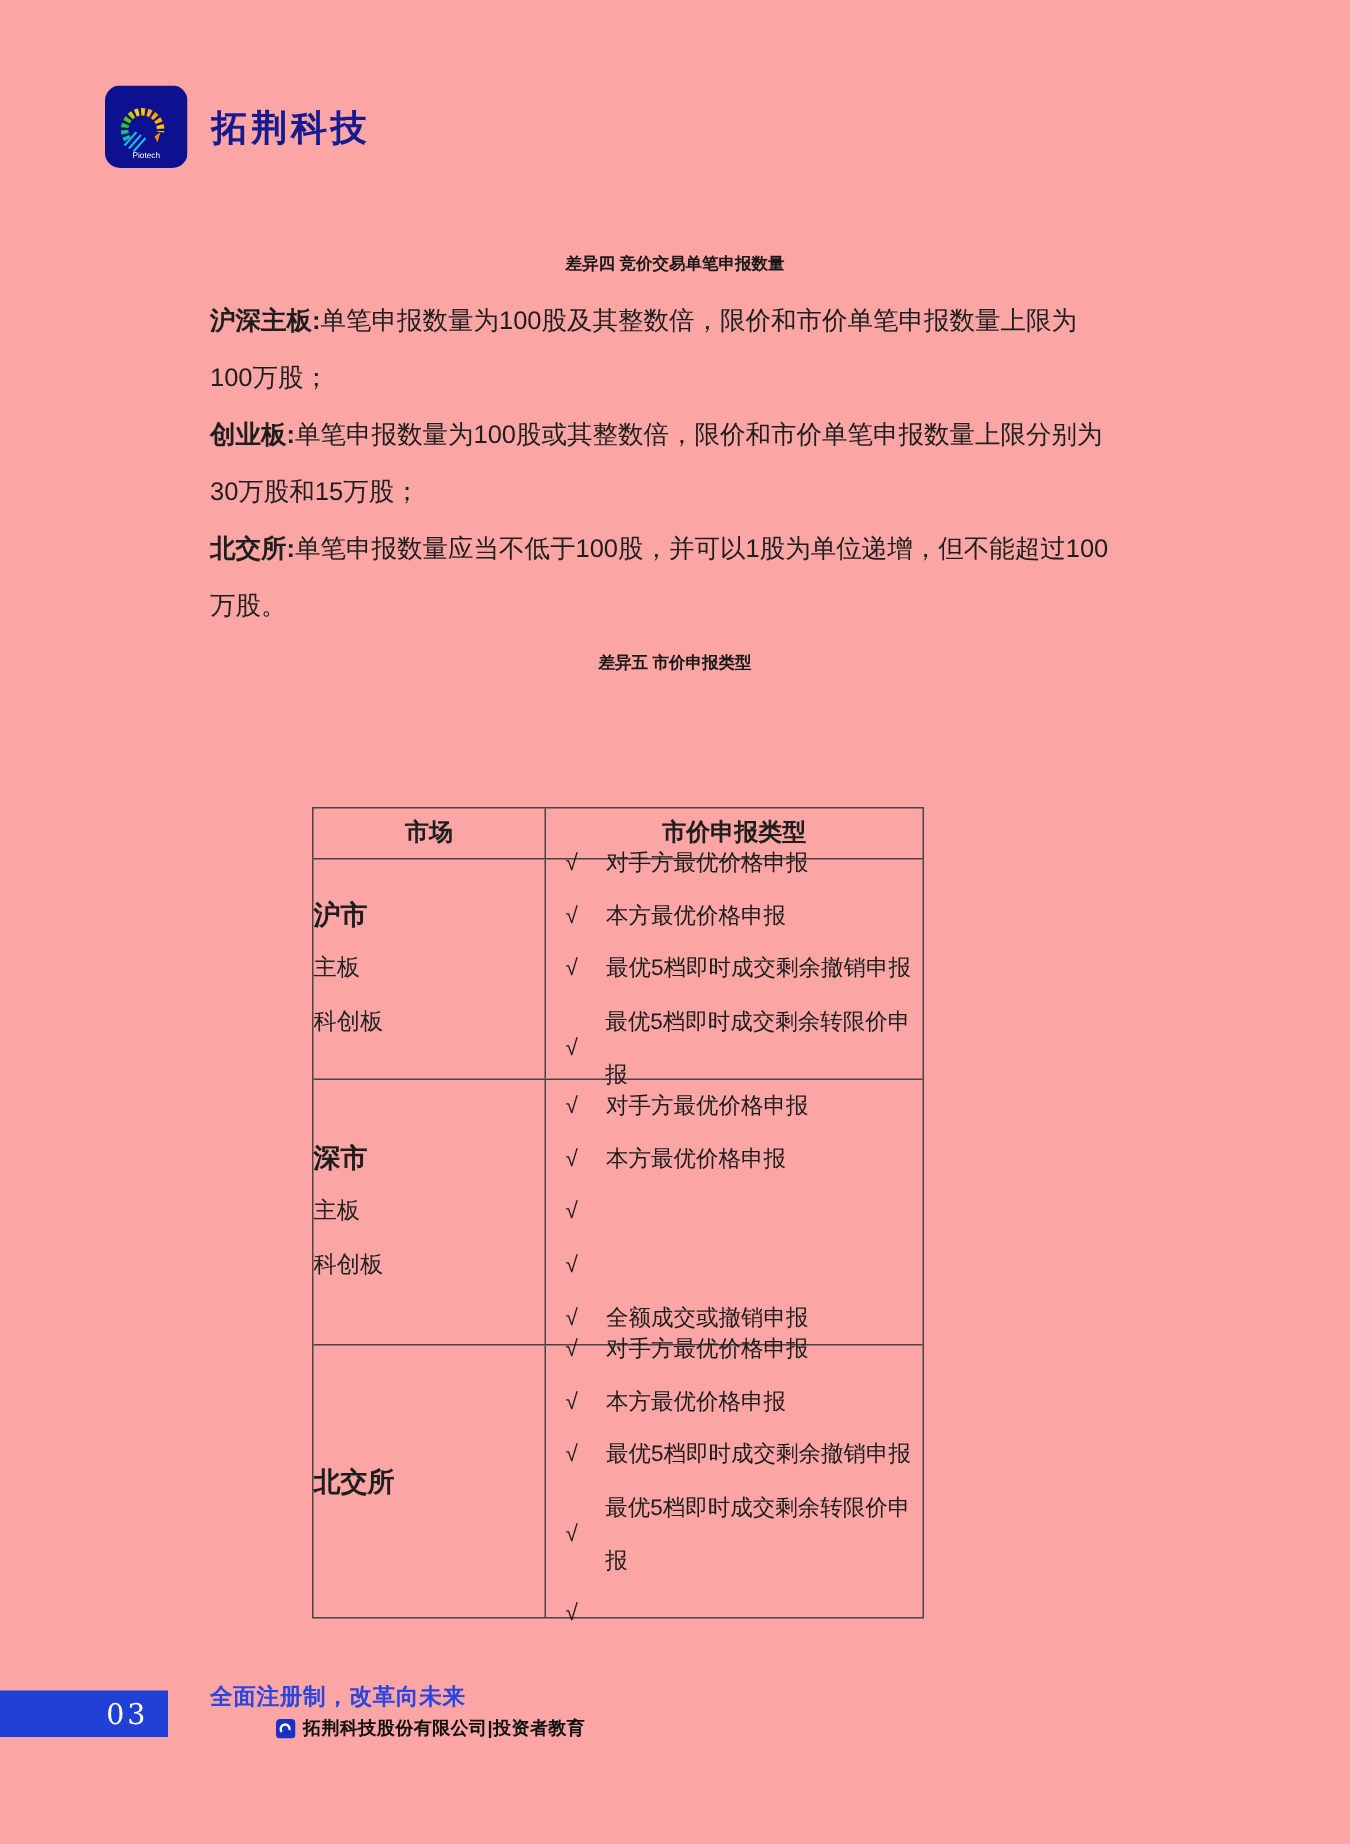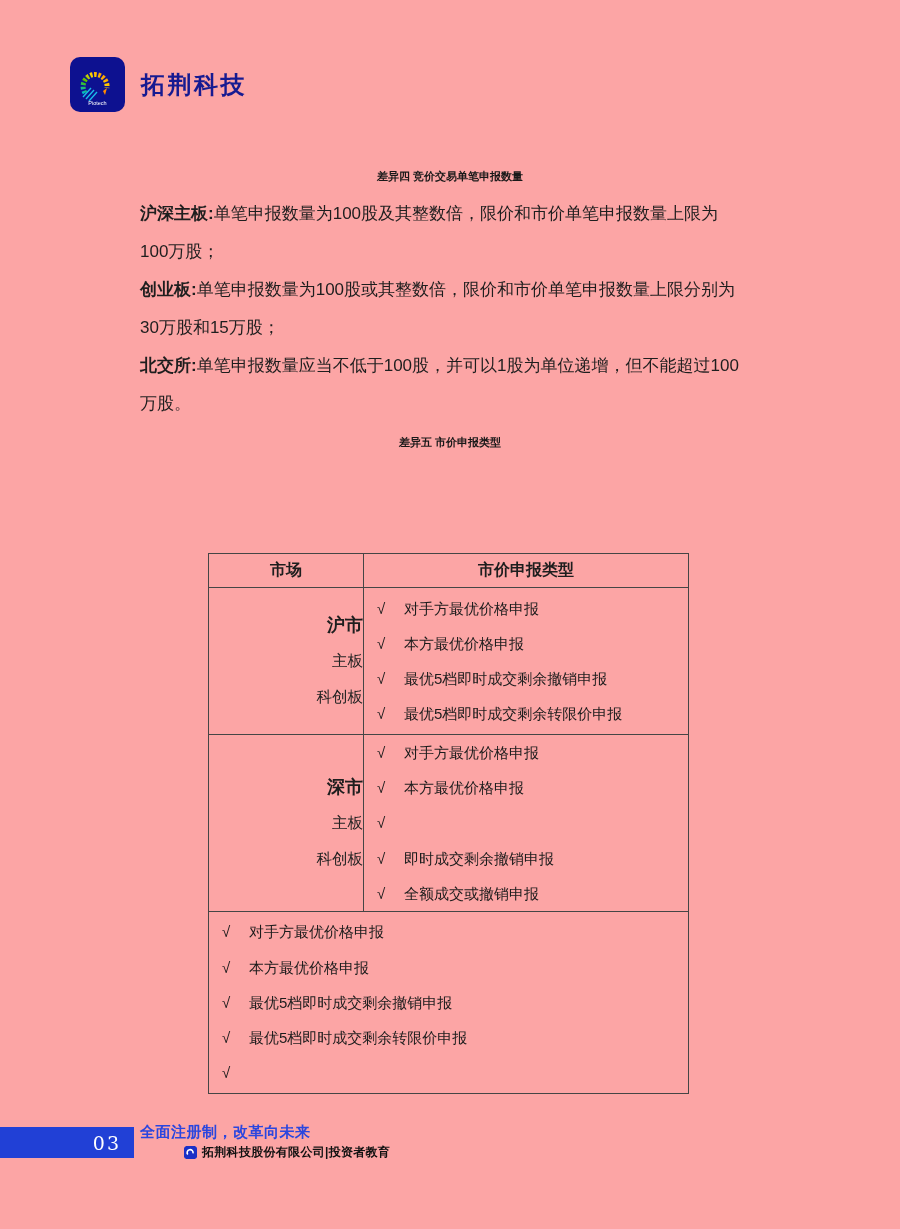--- a/index.html
+++ b/index.html
@@ -23,39 +23,39 @@
   .sec-title {
     font-size:11px; font-weight:700; text-align:center;
     line-height:38px; color:#181818;
   }
   .paras { margin-left:140px; width:605px; font-size:17px; line-height:38px; font-weight:500; }
   .paras p { margin:0; text-align:left; }
   .plabel { font-weight:800; }
 
   
   .tbl {
-    position:absolute; left:208px; top:553px; width:481px;
+    position:absolute; left:208px; top:538px; width:408px;
     border:1.5px solid #454545; background:transparent;
   }
   .tr { display:flex; border-bottom:1.5px solid #454545; }
   .tr:last-child { border-bottom:none; }
   .td { position:relative; }
-  .c1 { width:155px; border-right:1.5px solid #454545; display:flex; flex-direction:column; justify-content:center; align-items:flex-end; }
+  .c1 { width:155px; border-right:1.5px solid #454545; display:flex; flex-direction:column; justify-content:center; align-items:flex-start; }
   .c2 { flex:1; display:flex; flex-direction:column; justify-content:center; }
   .tr.head { height:34px; }
   .tr.head .td { justify-content:center; align-items:center; flex-direction:row; display:flex; }
   .th { font-size:16px; font-weight:800; }
   .mtitle { font-size:18px; font-weight:800; line-height:36px; }
   .msub { font-size:15.5px; line-height:36px; color:#222; }
   .item { display:flex; align-items:center; line-height:35.2px; padding-left:13px; font-size:15px; color:#1c1c1c; }
   .chk { width:16px; margin-right:11px; font-size:15px; color:#1c1c1c; }
 
   
   .pagenum-bar {
-    position:absolute; left:0; top:1127px; width:134px; height:31px;
+    position:absolute; left:0; top:1127px; width:112px; height:31px;
     background:#2140d6; color:#ffffff; display:flex; align-items:center; justify-content:flex-end;
     padding-right:13px; font-family:"DejaVu Serif", serif; font-size:19px; letter-spacing:2px;
   }
   .slogan {
     position:absolute; left:140px; top:1121px; font-size:15px; font-weight:600;
     color:#2a46df; letter-spacing:0.5px; line-height:22px;
   }
   .company-line {
     position:absolute; left:140px; top:1144px; display:flex; align-items:center;
     font-size:12px; font-weight:800; color:#111; letter-spacing:0.3px;padding-left:44px;
@@ -141,30 +141,32 @@
           </div>
         <div class="item">
             <span class="chk">√</span>
             <span>本方最优价格申报</span>
           </div>
         <div class="item">
             <span class="chk">√</span>
           </div>
         <div class="item">
             <span class="chk">√</span>
-            <span>即时成交剩余撤销申报</span>
           </div>
         <div class="item">
             <span class="chk">√</span>
             <span>全额成交或撤销申报</span>
           </div>
       </div>
     </div>
 
     <div class="tr" style="height:181px">
+      <div class="td c1">
+        <div class="mtitle">北交所</div>
+      </div>
       <div class="td c2">
         <div class="item">
             <span class="chk">√</span>
             <span>对手方最优价格申报</span>
           </div>
         <div class="item">
             <span class="chk">√</span>
             <span>本方最优价格申报</span>
           </div>
         <div class="item">

